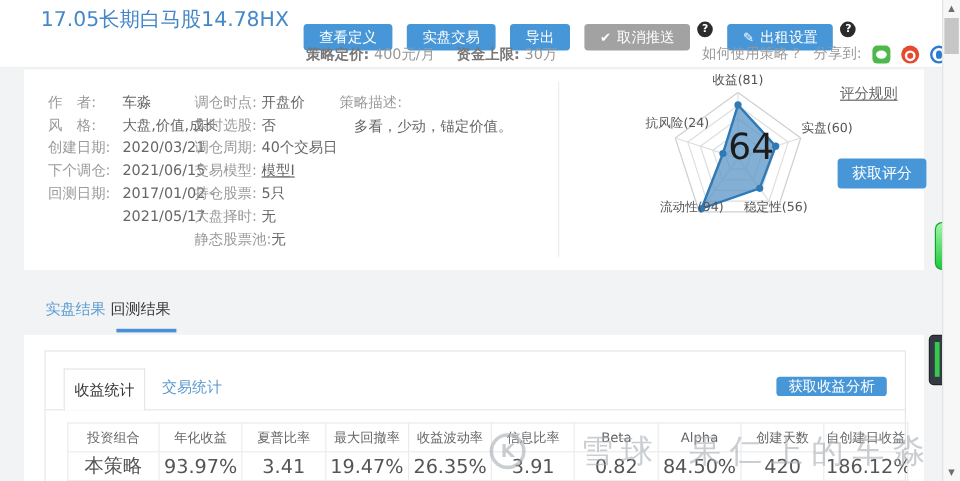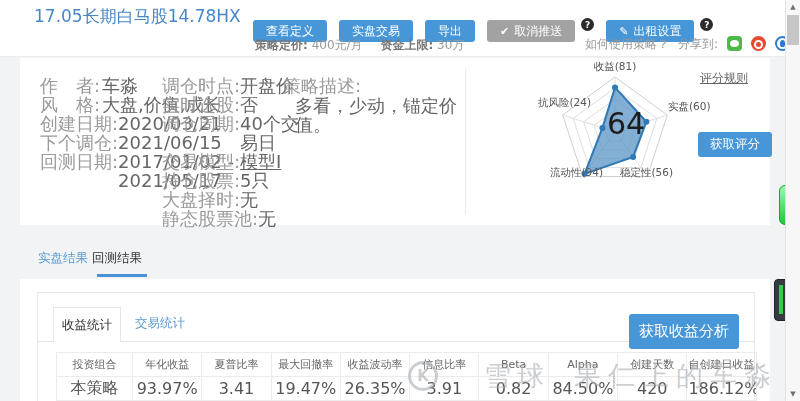--- a/index.html
+++ b/index.html
@@ -13,32 +13,32 @@
   .btnrow{left:253px;top:7px;display:flex;align-items:center;gap:12px;}
   .btn{display:inline-flex;align-items:center;justify-content:center;height:22px;padding:0 13px;
     border-radius:3px;font-size:12px;color:#fff;background:#4796d8;cursor:pointer;white-space:nowrap;margin-top:13px;}
   .btn.gray{background:#a2a2a2;}
   .btn .gicon{margin-right:5px;font-size:11px;}
   .qbadge{display:inline-flex;align-items:center;justify-content:center;width:13px;height:13px;
     border-radius:50%;background:#2b2b2b;color:#fff;font-size:9px;font-weight:bold;margin-left:-6px;}
   .subhdr{left:255px;top:37px;font-size:12px;color:#999;white-space:nowrap;}
   .subhdr b{color:#777;font-weight:bold;margin-left:14px;}
   .subhdr b:first-child{margin-left:0;}
-  .sharebar{left:585px;top:36px;display:flex;align-items:flex-start;gap:9px;font-size:12px;color:#999;}
+  .sharebar{left:585px;top:36px;display:flex;align-items:flex-end;gap:9px;font-size:12px;color:#999;}
   .shicon{display:inline-block;width:15px;height:15px;position:relative;cursor:pointer;}
   .ic-wechat{background:#4eb84a;border-radius:4px;}
   .ic-wechat::before{content:"";position:absolute;left:3px;top:4px;width:9px;height:7px;background:#fff;border-radius:50%;}
   .ic-weibo{background:#e6492e;border-radius:50%;}
   .ic-weibo::before{content:"";position:absolute;left:3px;top:4px;width:5px;height:5px;border:2px solid #fff;border-radius:50%;}
   .ic-qq{border:2px solid #2b7bd0;border-radius:50%;width:11px;height:11px;}
   .ic-qq::before{content:"";position:absolute;left:3px;top:2px;width:5px;height:7px;background:#2b7bd0;border-radius:50% 50% 40% 40%;}
 
   
   .infopanel{left:20px;top:58px;width:750px;height:167px;background:#fff;}
-  .infocol{position:absolute;top:18px;font-size:18px;line-height:19px;}
+  .infocol{position:absolute;top:18px;font-size:12px;line-height:19px;}
   .col1{left:20px;width:200px;}
   .col2{left:142px;width:150px;}
   .col3{left:263px;width:175px;}
   .info-row{display:flex;align-items:flex-start;}
   .ilabel{color:#9a9a9a;min-width:56px;flex-shrink:0;}
   .col1 .ilabel{min-width:62px;}
   .ivalue{color:#666;}
   .ivalue.link{text-decoration:underline;cursor:pointer;}
   .desc-label{color:#9a9a9a;}
   .desc-text{color:#666;padding-left:12px;margin-top:1px;}
@@ -67,22 +67,22 @@
 
   
   .bottompanel{left:20px;top:279px;width:750px;height:122px;background:#fff;}
   .innerbox{position:absolute;left:17px;top:13px;width:716px;height:108px;background:#fff;
     border:1px solid #e4e7ea;}
   .subtab-line{position:absolute;left:0;right:0;top:48px;border-top:1px solid #e4e7ea;}
   .subtab-active{position:absolute;left:15px;top:14px;width:66px;height:34px;background:#fff;
     border:1px solid #e4e7ea;border-bottom:none;z-index:2;display:flex;align-items:center;
     justify-content:center;font-size:12.5px;font-weight:normal;color:#333;cursor:pointer;}
   .subtab-trade{position:absolute;left:97px;top:22px;font-size:12.5px;color:#5b9bd1;cursor:pointer;}
-  .analysisbtn{position:absolute;right:15px;top:21px;height:35px;padding:0 10px;display:inline-flex;
-    align-items:center;background:#4796d8;color:#fff;font-size:15px;border-radius:3px;cursor:pointer;}
+  .analysisbtn{position:absolute;right:15px;top:21px;height:16px;padding:0 10px;display:inline-flex;
+    align-items:center;background:#4796d8;color:#fff;font-size:12px;border-radius:3px;cursor:pointer;}
   table.stats{position:absolute;left:18px;top:59px;width:700px;border-collapse:collapse;table-layout:fixed;}
   table.stats th,table.stats td{border:1px solid #ebebeb;text-align:center;font-weight:normal;
     overflow:hidden;white-space:nowrap;}
   table.stats th{height:21px;font-size:11px;color:#666;}
   table.stats td{height:15px;font-size:16px;color:#555;}
 
   
   .watermark{left:408px;top:358px;display:flex;align-items:center;gap:10px;color:#a9aeb4;
     opacity:.6;z-index:40;pointer-events:none;white-space:nowrap;}
   .wm-logo{width:24px;height:24px;border:3px solid #a9aeb4;border-radius:50%;display:flex;

